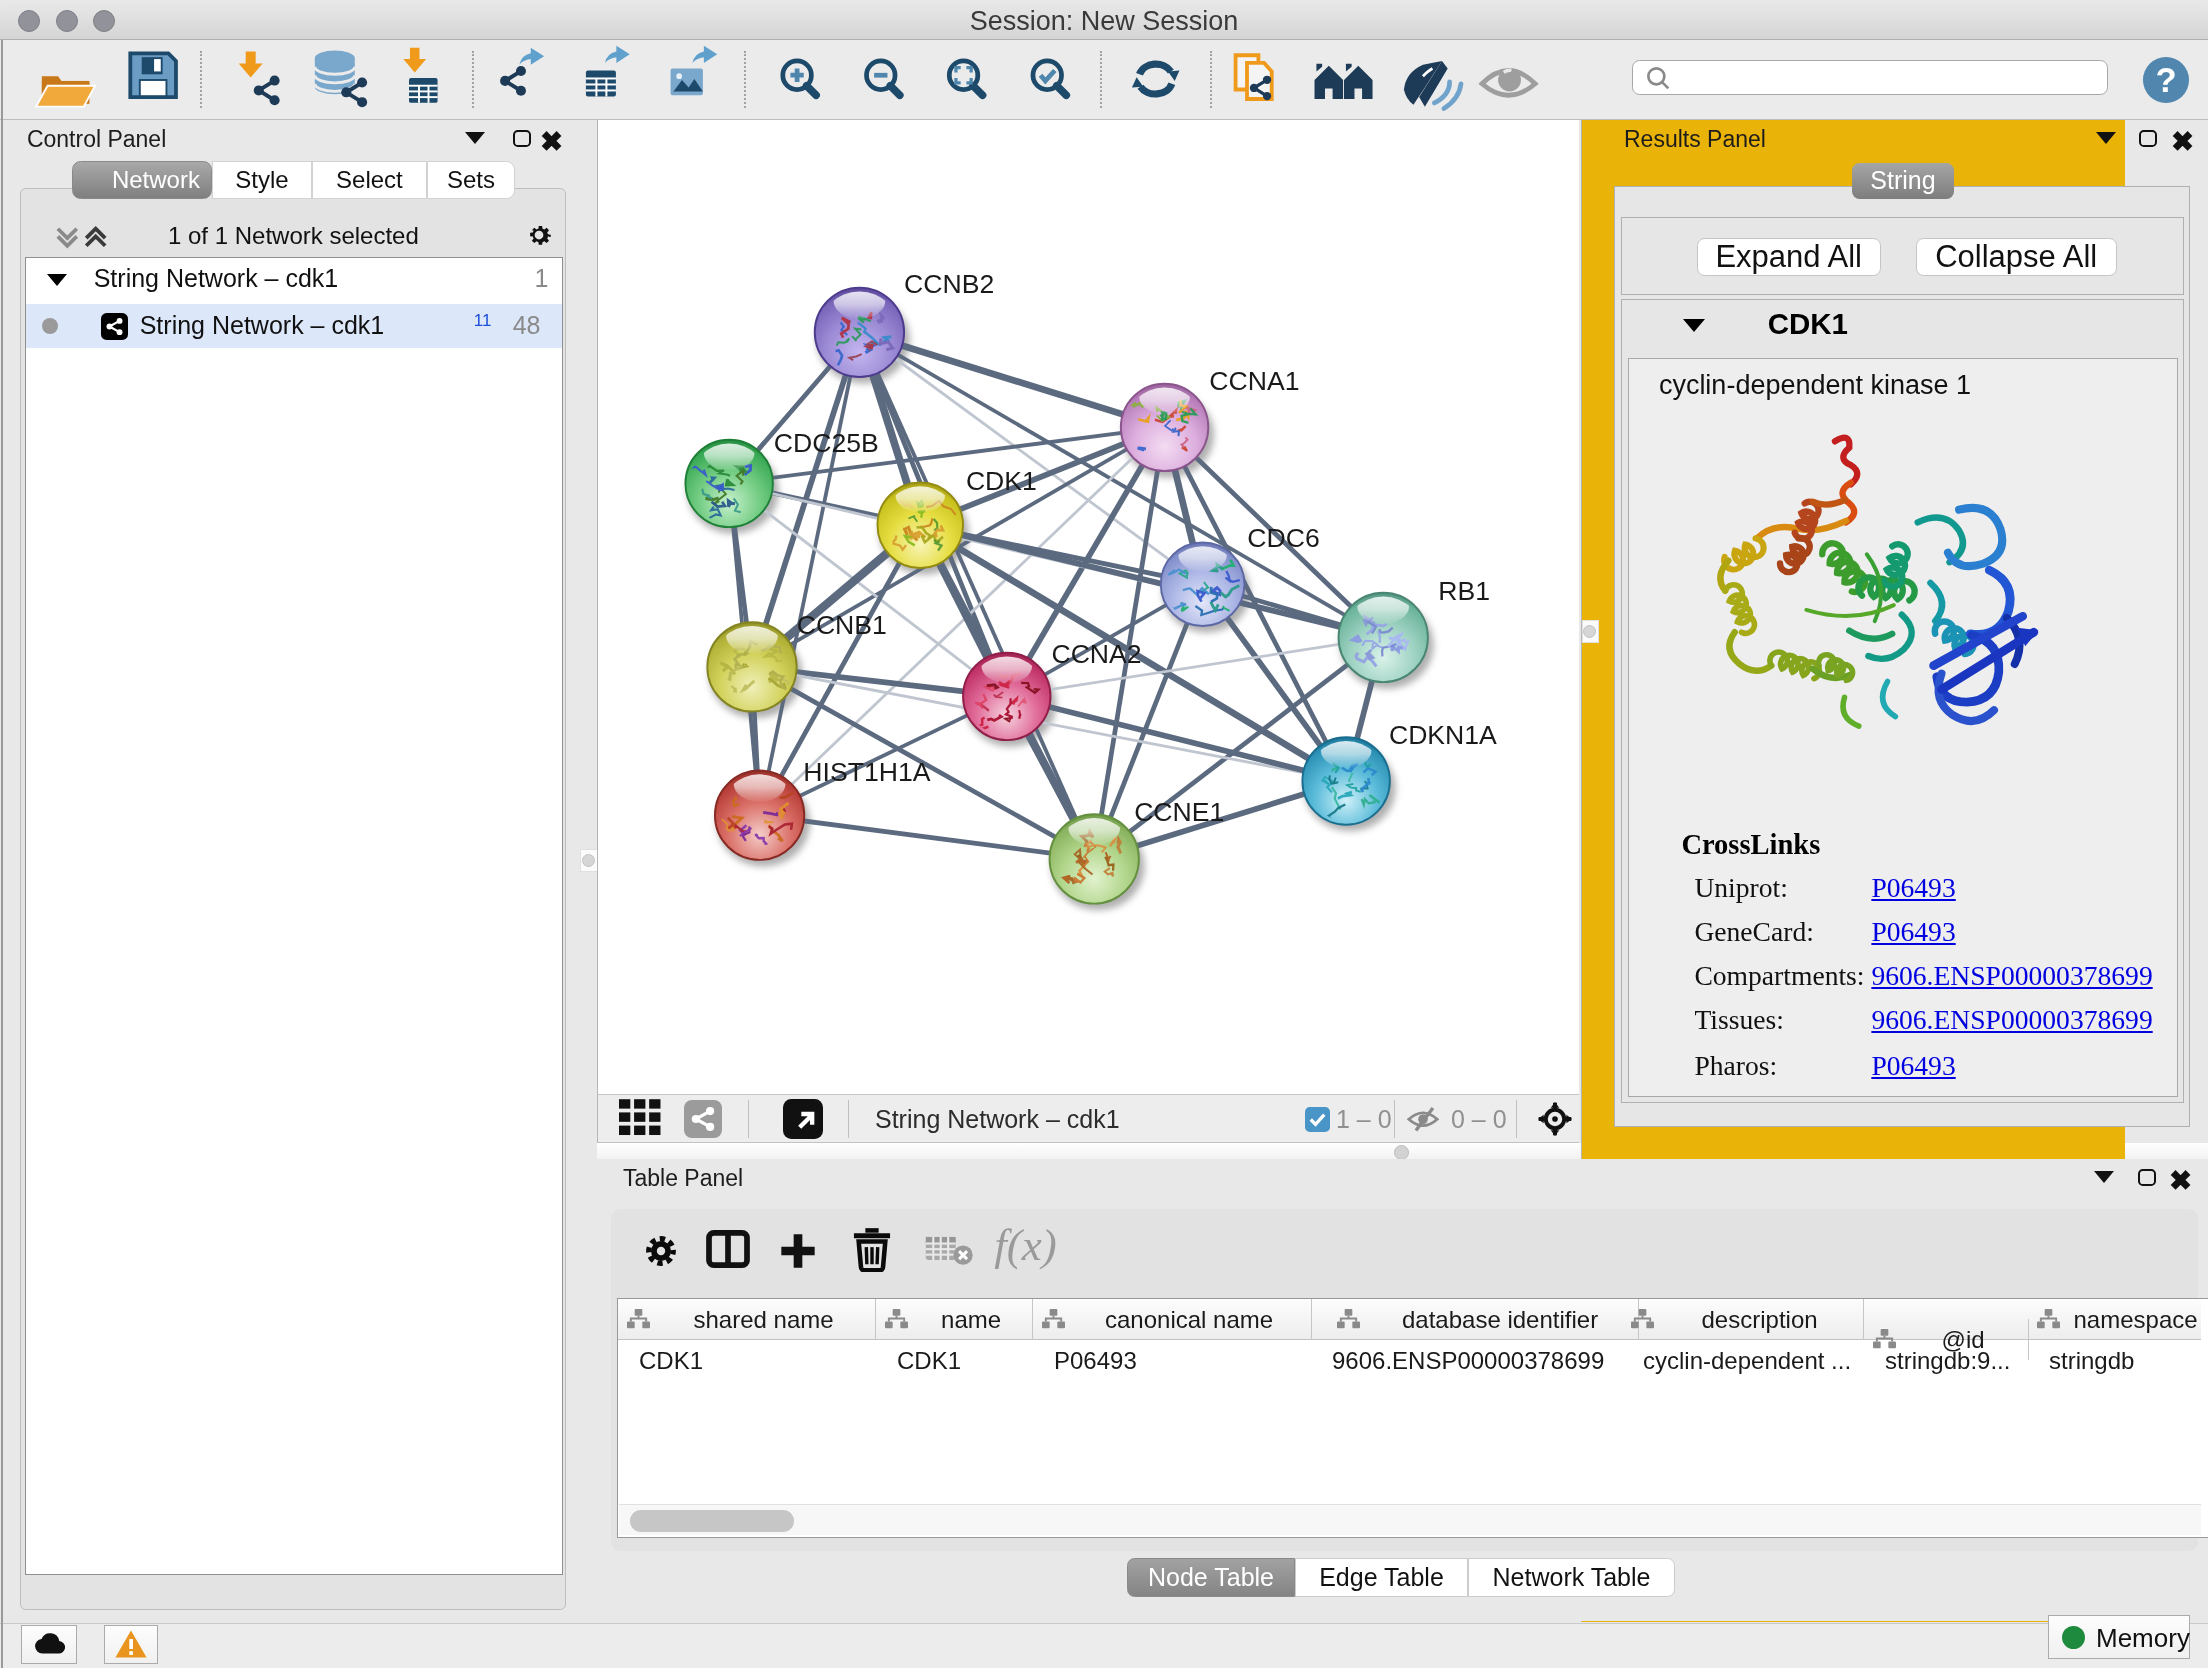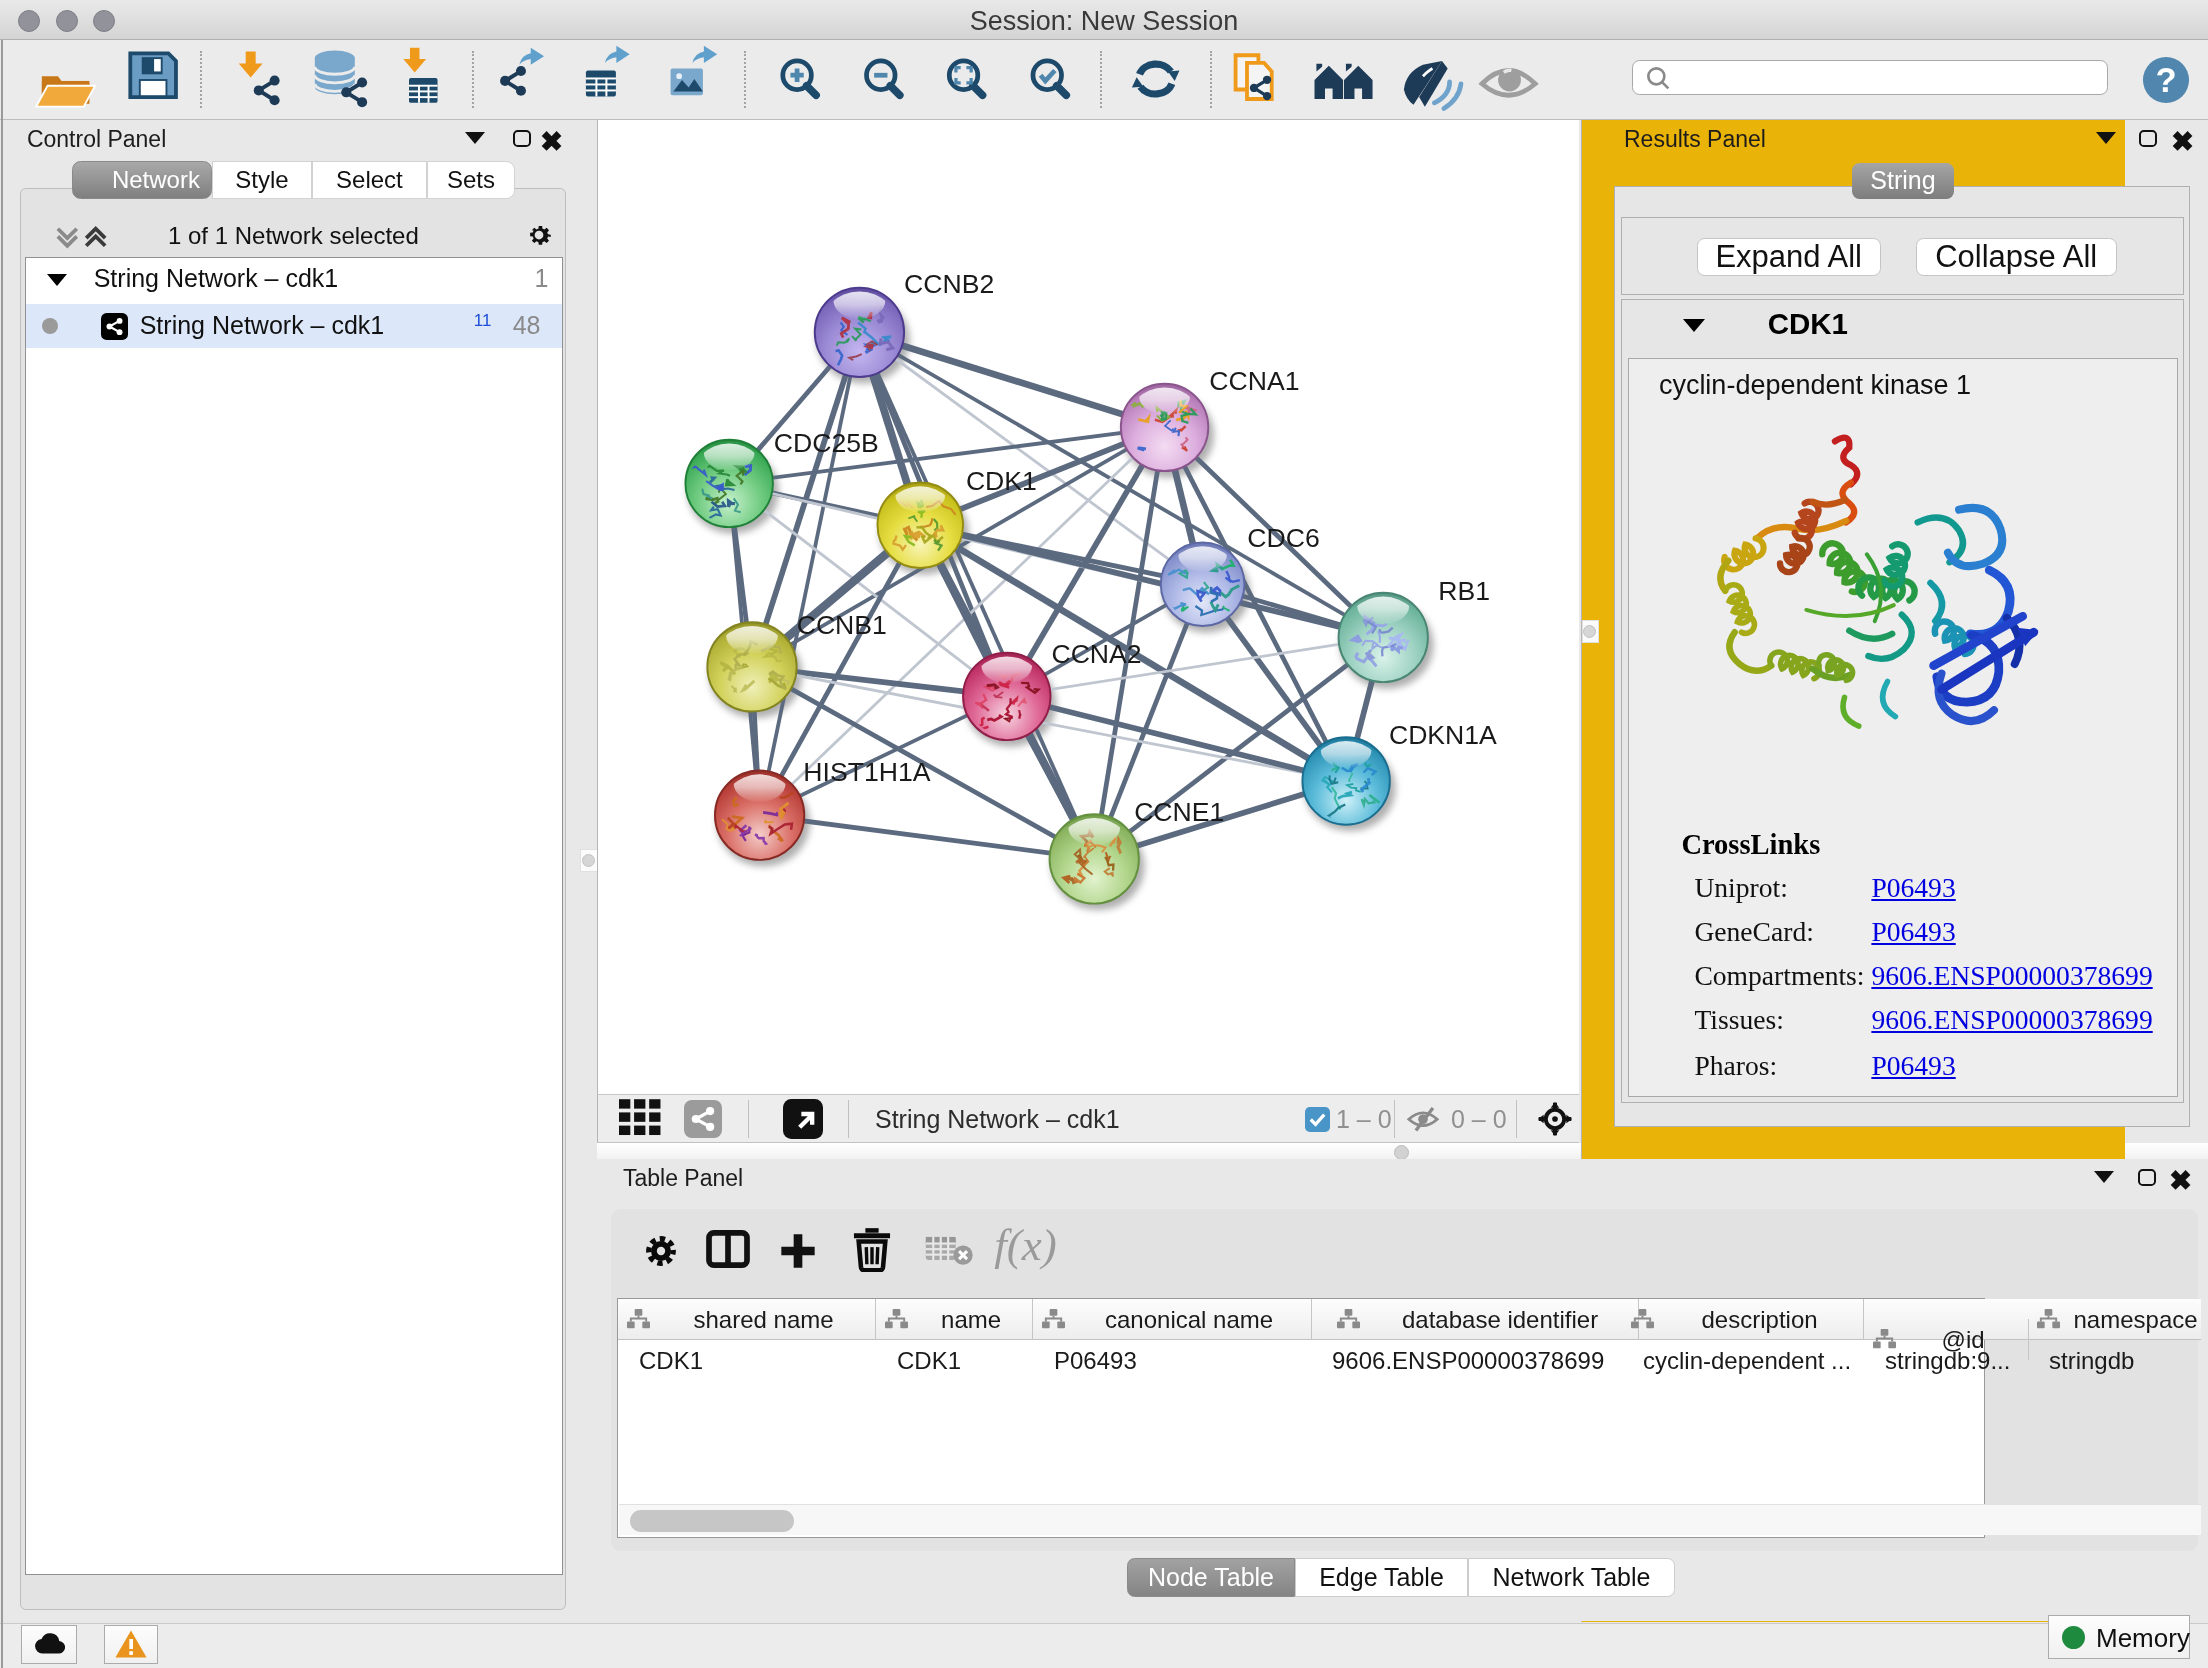--- a/index.html
+++ b/index.html
@@ -54,21 +54,21 @@
 .rbtn { position:absolute; top:20px; height:38px; background:#fff; border:1px solid #c4c4c4;
   border-radius:7.6px; font-size:31px; color:#111; text-align:center; line-height:36px; }
 #r-boxB { position:absolute; left:5.7px; top:112px; width:563px; height:804px; border:1px solid #b0b0b0; }
 #r-content { position:absolute; left:6.7px; top:58px; width:550px; height:739px; background:#eeeeee; border:1px solid #a8a8a8; }
 .serif { font-family:"Liberation Serif", serif; }
 .xl-label { position:absolute; left:65px; font-size:27.6px; color:#111; font-family:"Liberation Serif", serif; }
 .xl-val { position:absolute; left:242px; font-size:27.6px; color:#0000e0; text-decoration:underline; font-family:"Liberation Serif", serif; }
 
 #tpanel { position:absolute; left:597px; top:1159px; width:1611px; height:462px; background:#e8e8e8; }
 #t-toolbox { position:absolute; left:14.3px; top:50px; width:1587px; height:342px; background:#e2e2e2; border-radius:9.5px; }
-#t-table { position:absolute; left:20px; top:139px; width:1368px; height:240px; background:#fff; border:1px solid #999; }
+#t-table { position:absolute; left:20px; top:139px; width:1592px; height:240px; background:#fff; border:1px solid #999; }
 #t-head { position:absolute; left:0; top:0; width:1583px; height:41px;
   background:linear-gradient(#fdfdfd,#ededed); border-bottom:1px solid #c2c2c2; }
 .th { position:absolute; top:0; height:41px; border-right:1px solid #c6c6c6; }
 .th-label { position:absolute; top:6.7px; left:36px; right:1.9px; text-align:center; font-size:24px; color:#1a1a1a; }
 .td { position:absolute; top:48px; font-size:24px; color:#1a1a1a; }
 #t-scroll { position:absolute; left:1px; top:205px; width:1582px; height:31px; background:#f7f7f7; border-top:1px solid #e0e0e0; }
 #t-pill { position:absolute; left:11.4px; top:4.8px; width:164px; height:22px; background:#c6c6c6; border-radius:11.4px; }
 .btab { position:absolute; top:0; height:39px; background:#fff; border:1px solid #ccc;
   font-size:25px; color:#111; text-align:center; line-height:37px; }
 

